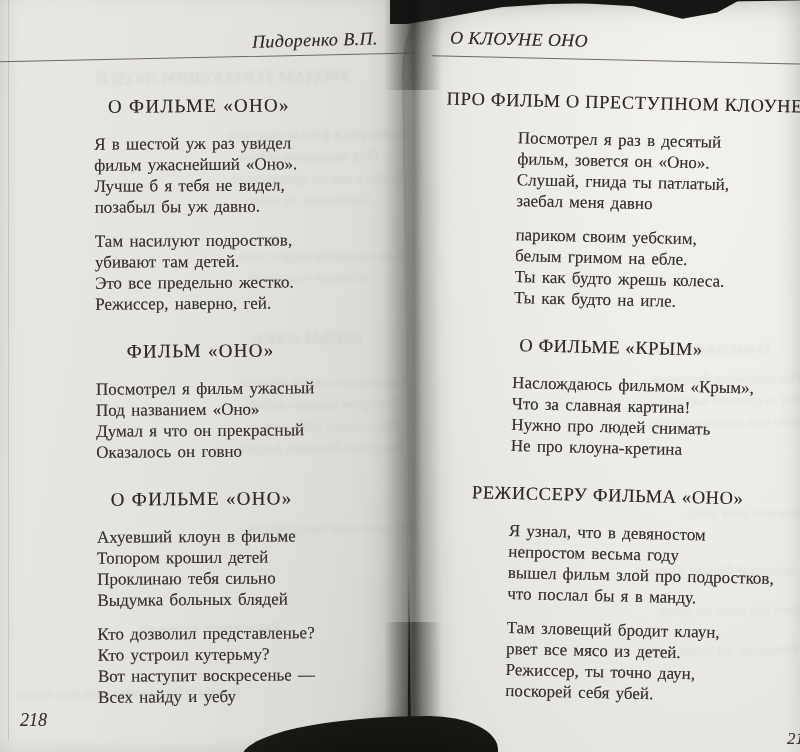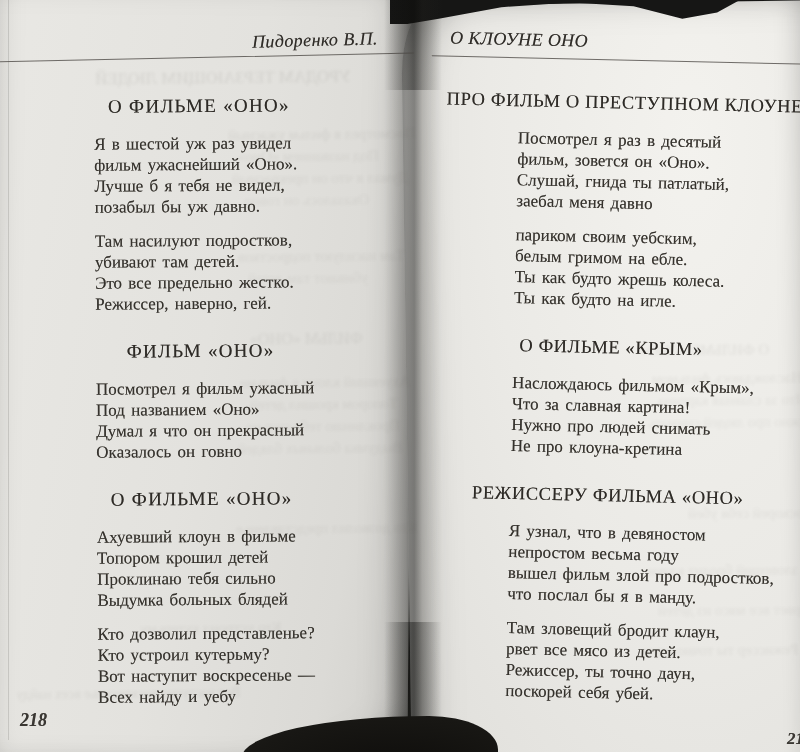--- a/index.html
+++ b/index.html
@@ -53,21 +53,21 @@
   .rule{position:absolute;height:1.4px;background:#4a4742;opacity:.78;border-radius:1px;}
   .rule-left{left:-10px;top:57px;width:424px;transform:rotate(-1.2deg);}
   .content{position:absolute;}
   .poem-title{text-align:center;color:#2d2a26;line-height:22px;white-space:nowrap;margin:26px 0 16px;}
   .content .poem-title:first-child{margin-top:0;}
   .stanza{margin-bottom:13px;}
   .line{font-size:17px;line-height:21px;white-space:nowrap;word-spacing:2px;}
   .left-content{left:58px;top:95px;width:286px;transform:rotate(-0.4deg);}
   .left-content .poem-title{font-size:19px;letter-spacing:1.3px;}
   .left-content .line{padding-left:38px;}
-  .page-number{position:absolute;font-style:italic;font-size:18px;color:#3a3733;font-weight:bold;}
+  .page-number{position:absolute;font-style:italic;font-size:18px;color:#3a3733;}
   .pn-left{left:20px;top:710px;}
   .pn-right{left:787px;top:729px;font-size:17px;}
   .right-block{position:absolute;left:448px;top:0;width:345px;height:760px;transform:rotate(1.3deg);transform-origin:20px 40px;}
   .rh-right{left:2px;top:28px;}
   .rule-right{left:-16px;top:56px;width:382px;}
   .right-content{left:0;top:88px;width:340px;position:absolute;}
   .right-content .poem-title{font-size:18.5px;letter-spacing:.6px;}
   .right-content .line{padding-left:72px;}
   
   .ghost{

